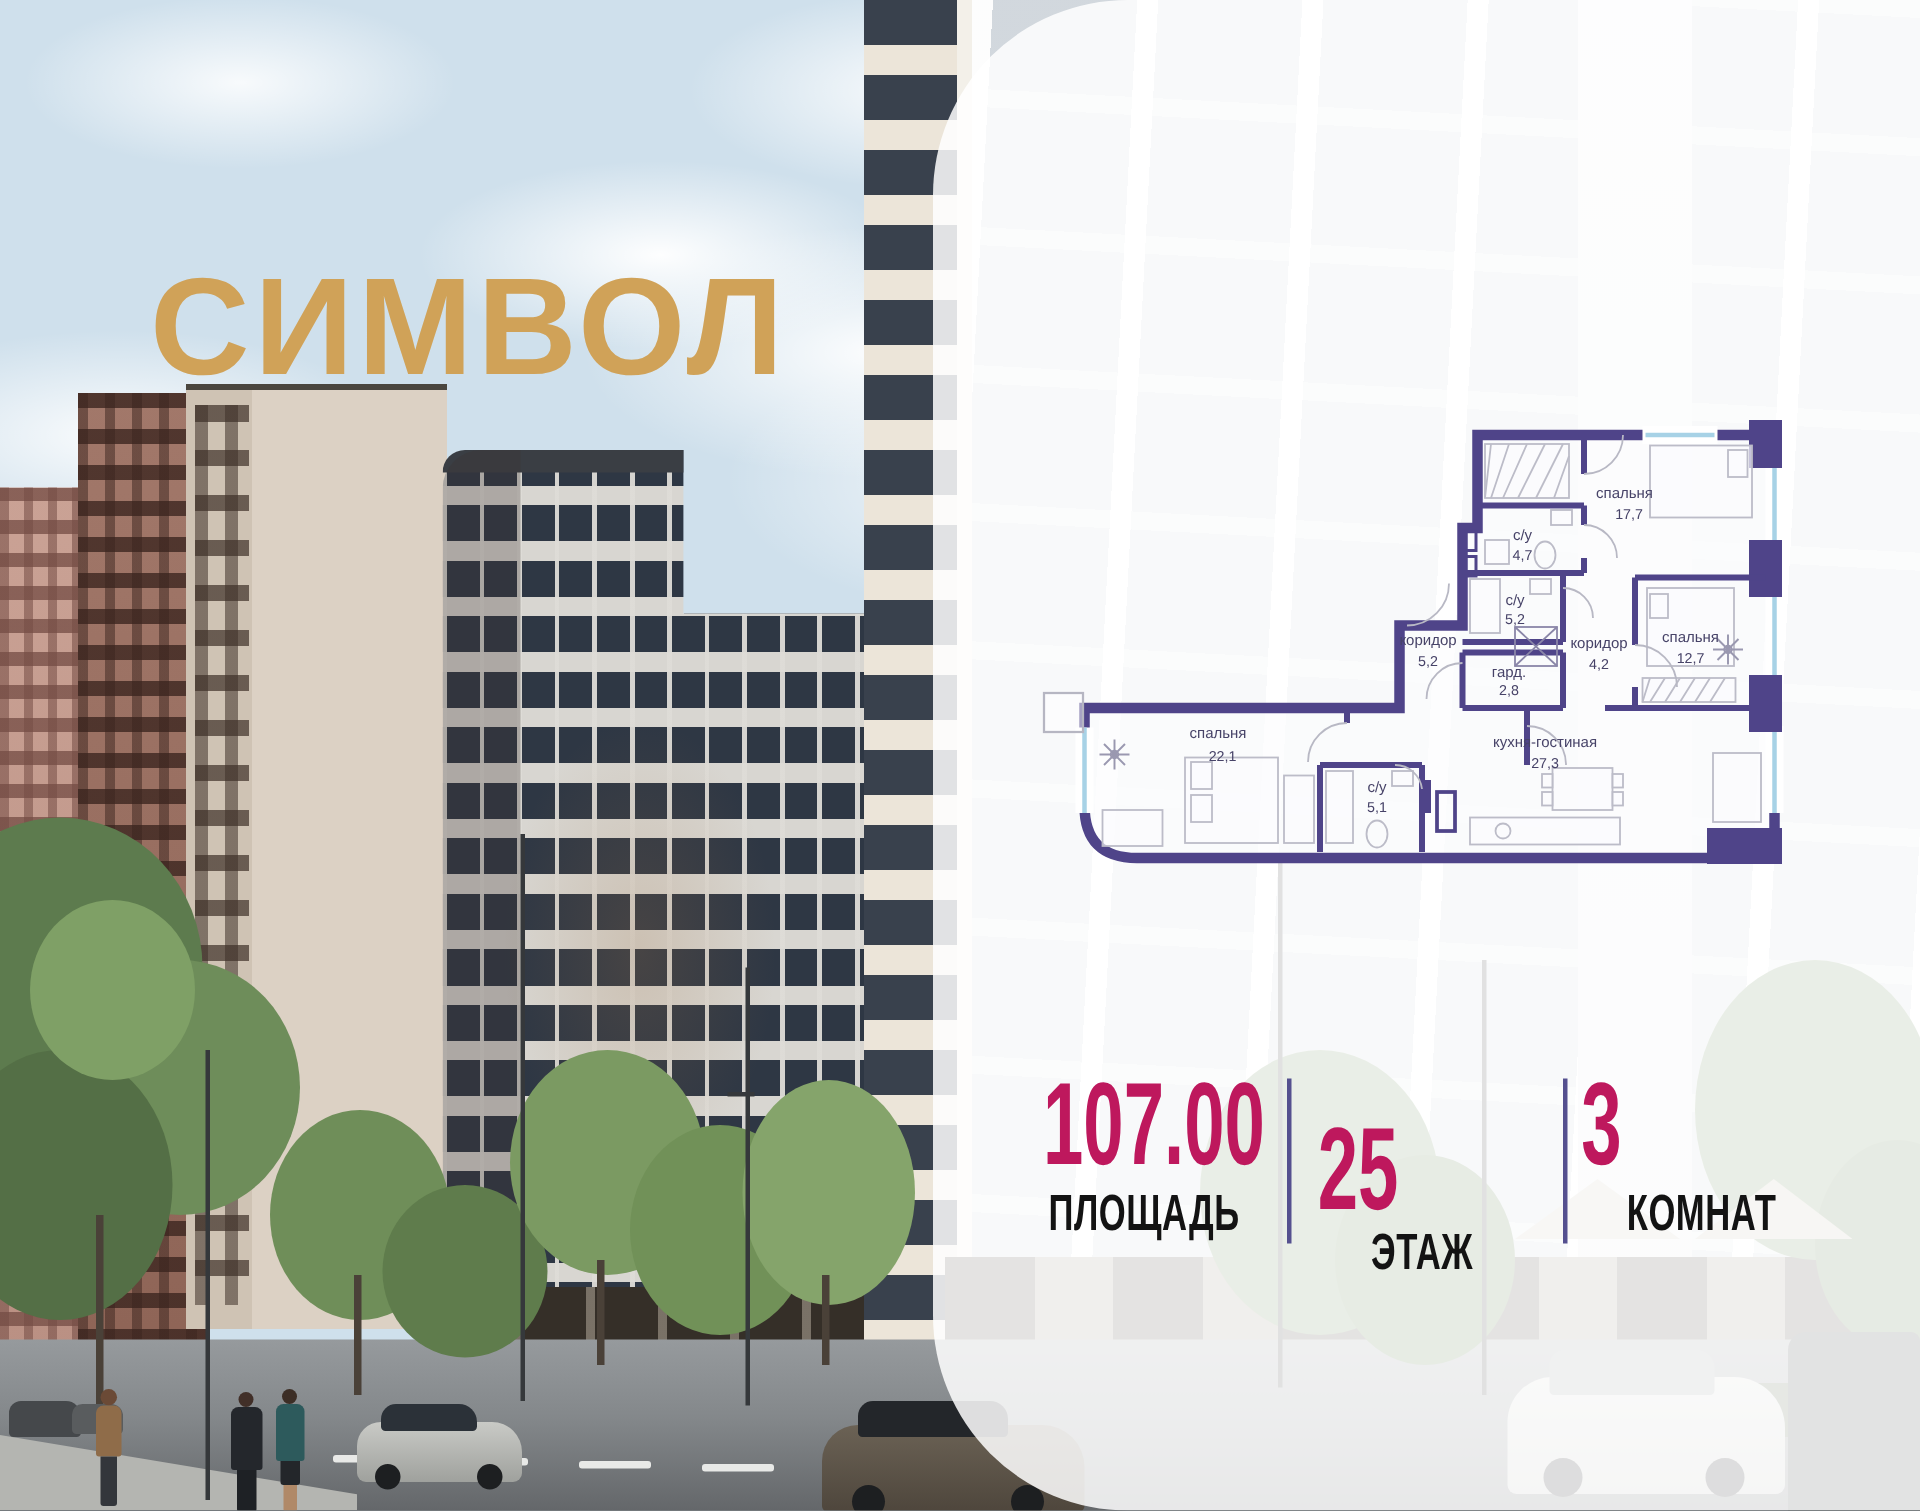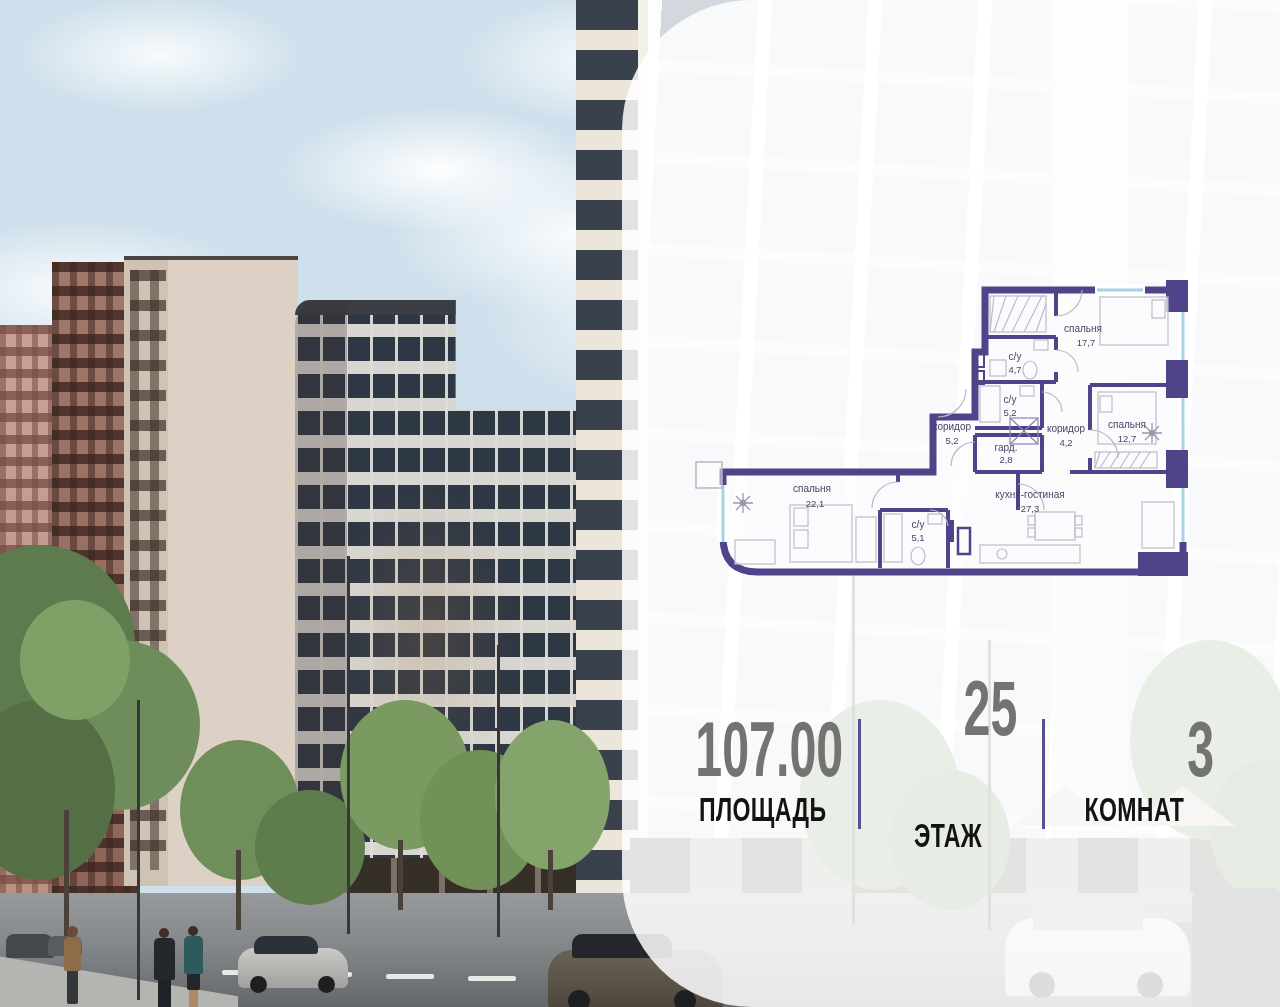--- a/index.html
+++ b/index.html
@@ -80,22 +80,22 @@
   #panel{left:622px;top:0;width:720px;height:1007px;background:rgba(255,255,255,.85);
          border-radius:130px 0 0 130px;}
 
   
   #plan{left:690px;top:272px;width:510px;height:318px;}
   #plan text{font-family:"Liberation Sans","DejaVu Sans",sans-serif;fill:#474368;}
   .room-name{font-size:10px;}
   .room-area{font-size:9.5px;}
 
   
-  .stat-val{position:absolute;color:#737373;font-size:78px;font-weight:700;line-height:1;
-            text-align:right;white-space:nowrap;}
+  .stat-val{position:absolute;color:#be185d;font-size:78px;font-weight:700;line-height:1;
+            text-align:left;white-space:nowrap;}
   .stat-val>span{display:inline-block;transform:scaleX(.62);transform-origin:50% 50%;}
   .stat-label{position:absolute;color:#131313;font-size:34px;font-weight:600;line-height:1;
               text-align:center;white-space:nowrap;letter-spacing:.5px;}
   .stat-label>span{display:inline-block;transform:scaleX(.68);transform-origin:50% 50%;}
   .stat-divider{position:absolute;width:3px;height:110px;background:#55508f;}
 
   
   #logo{left:100px;top:172px;width:420px;text-align:center;color:#d0a258;
         font-size:92px;font-weight:700;letter-spacing:3px;line-height:1;white-space:nowrap;}
 </style>
@@ -193,20 +193,21 @@
   </div>
   <div class="person abs" style="left:180px;top:926px;width:28px;height:82px">
     <div class="head" style="left:8px;top:0;width:10px;height:10px;background:#3c2e26"></div>
     <div class="body" style="left:4px;top:10px;width:19px;height:38px;background:#2d5a5c"></div>
     <div class="legs" style="left:7px;top:48px;width:13px;height:16px;background:#23262a"></div>
     <div class="legs" style="left:9px;top:64px;width:9px;height:18px;background:#b08968"></div>
   </div>
 
   <div class="abs" id="panel"></div>
 
+  <div class="abs" id="logo">СИМВОЛ</div>
 
   <svg class="abs" id="plan" viewBox="0 0 510 318">
 
     <g>
       <path d="M295,18 H493 V300 H68 Q33,300 33,265 V200 H243 V145 H285 V80 H295 Z" fill="rgba(252,252,254,0.6)" stroke="#4f4489" stroke-width="7"></path>
 
       <rect x="487" y="36" width="12" height="58" fill="#ffffff"></rect>
       <rect x="487" y="122" width="12" height="62" fill="#ffffff"></rect>
       <rect x="487" y="212" width="12" height="58" fill="#ffffff"></rect>
       <rect x="27" y="213" width="12" height="57" fill="#ffffff"></rect>
@@ -330,21 +331,21 @@
       <text class="room-area" x="228" y="269">5,1</text>
     </g>
   </svg>
 
   <div>
     <div class="stat-val" style="left:650px;top:710px;width:226px"><span>107.00</span></div>
     <div class="stat-label" style="left:650px;top:792px;width:226px"><span>ПЛОЩАДЬ</span></div>
 
     <div class="stat-divider" style="left:858px;top:719px"></div>
 
-    <div class="stat-val" style="left:862px;top:669px;width:172px"><span>25</span></div>
+    <div class="stat-val" style="left:862px;top:740px;width:172px"><span>25</span></div>
     <div class="stat-label" style="left:862px;top:818px;width:172px"><span>ЭТАЖ</span></div>
 
     <div class="stat-divider" style="left:1042px;top:719px"></div>
 
     <div class="stat-val" style="left:1046px;top:710px;width:176px"><span>3</span></div>
     <div class="stat-label" style="left:1046px;top:792px;width:176px"><span>КОМНАТ</span></div>
   </div>
 
 </div>
 

